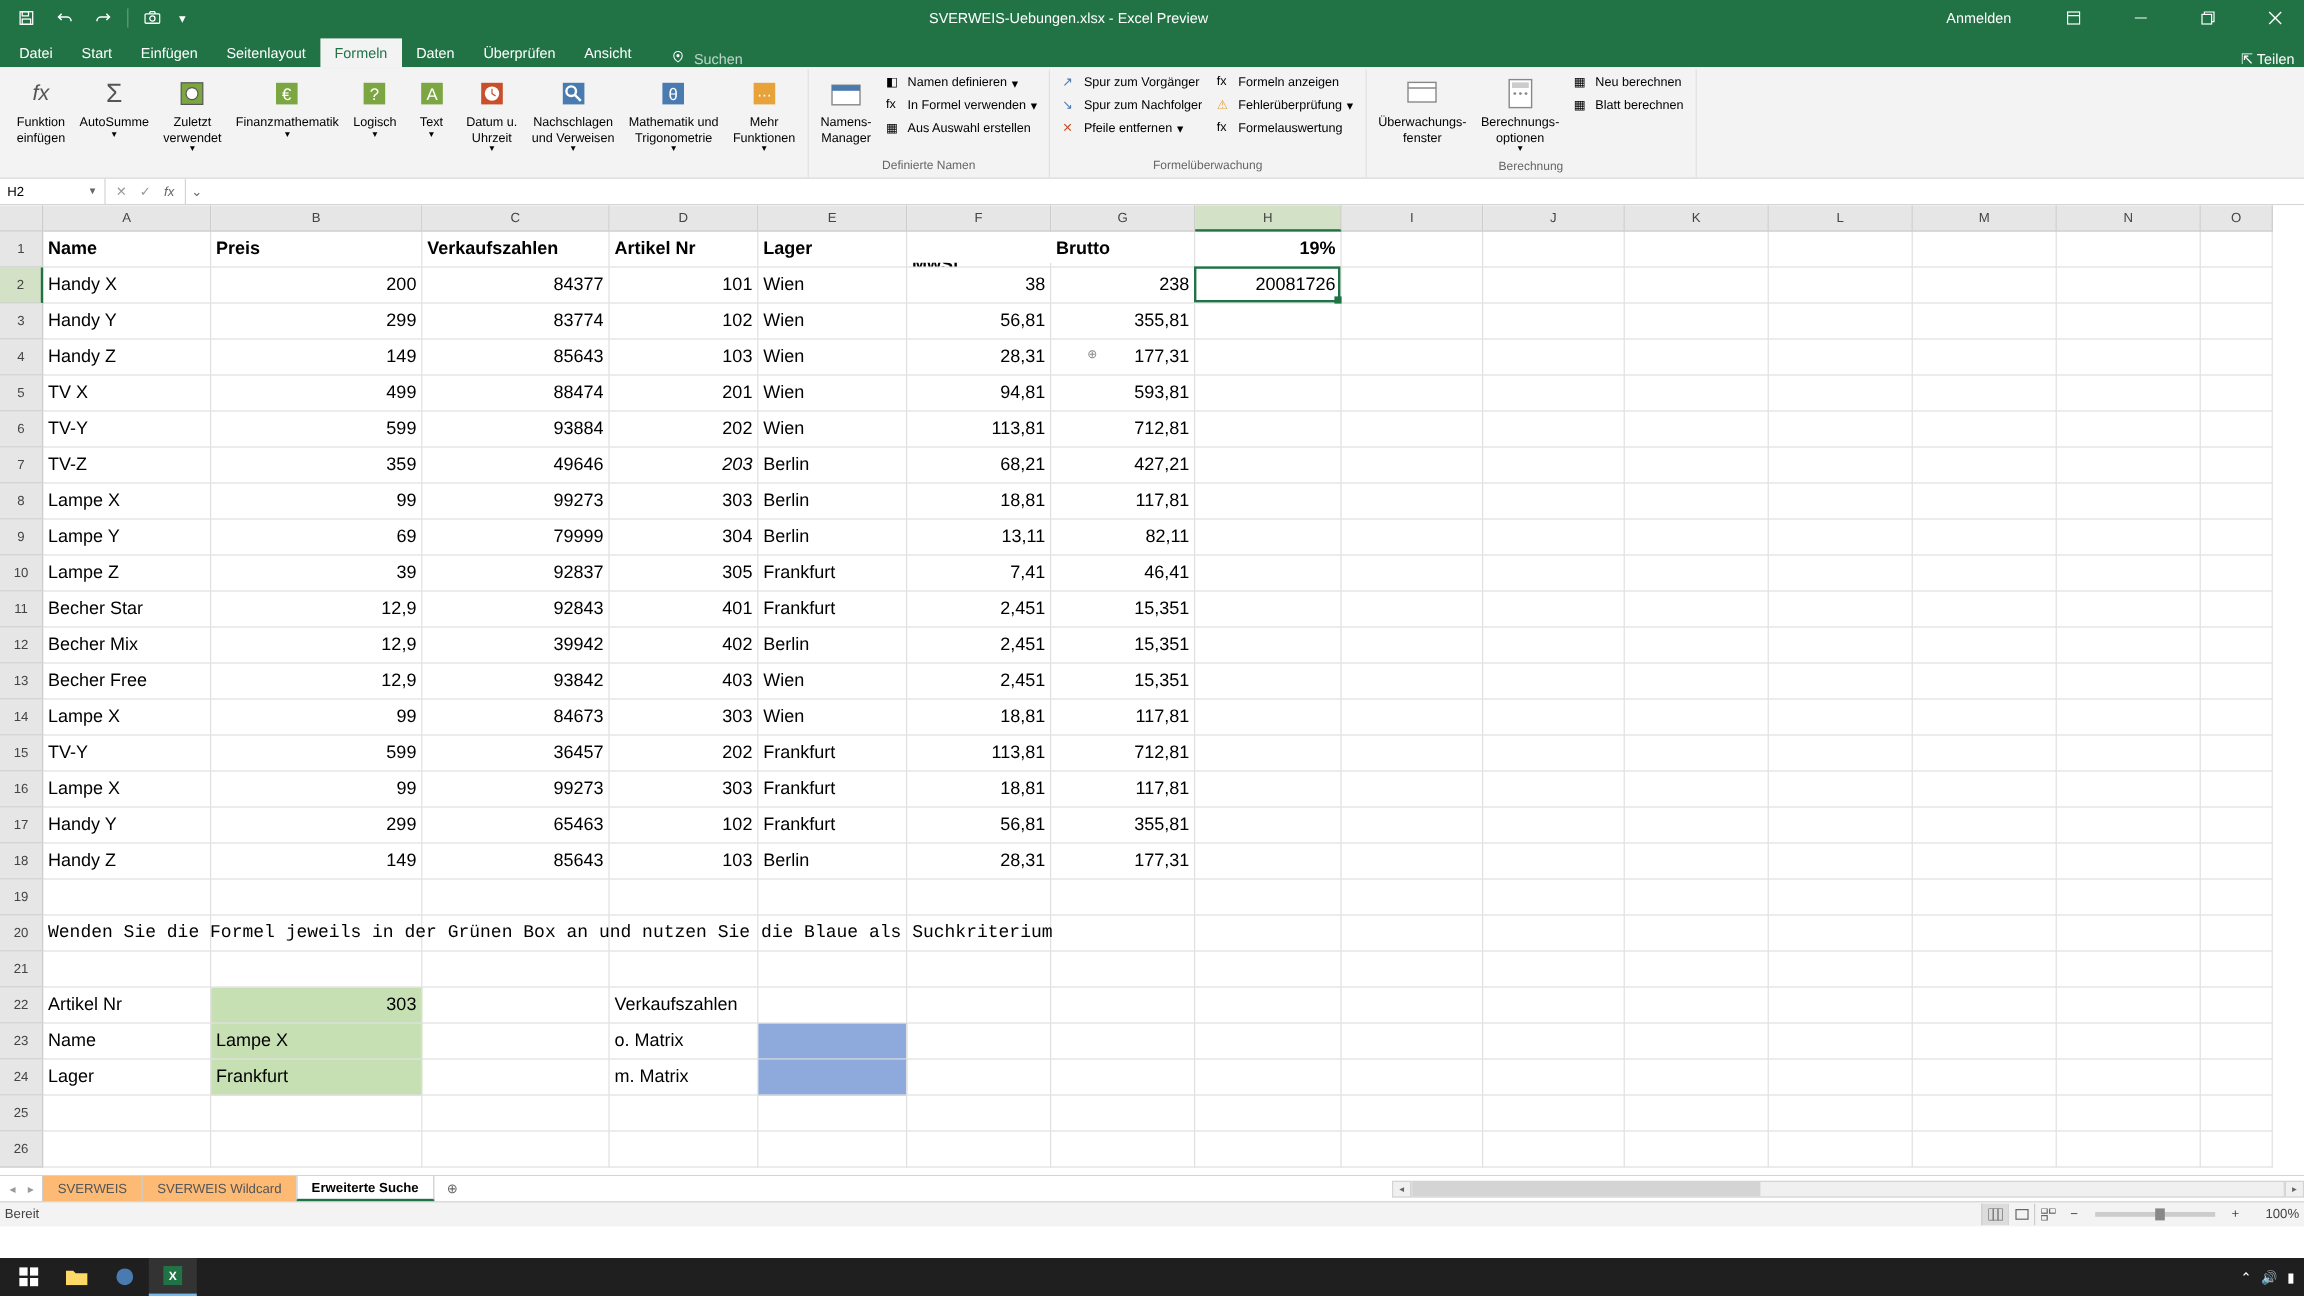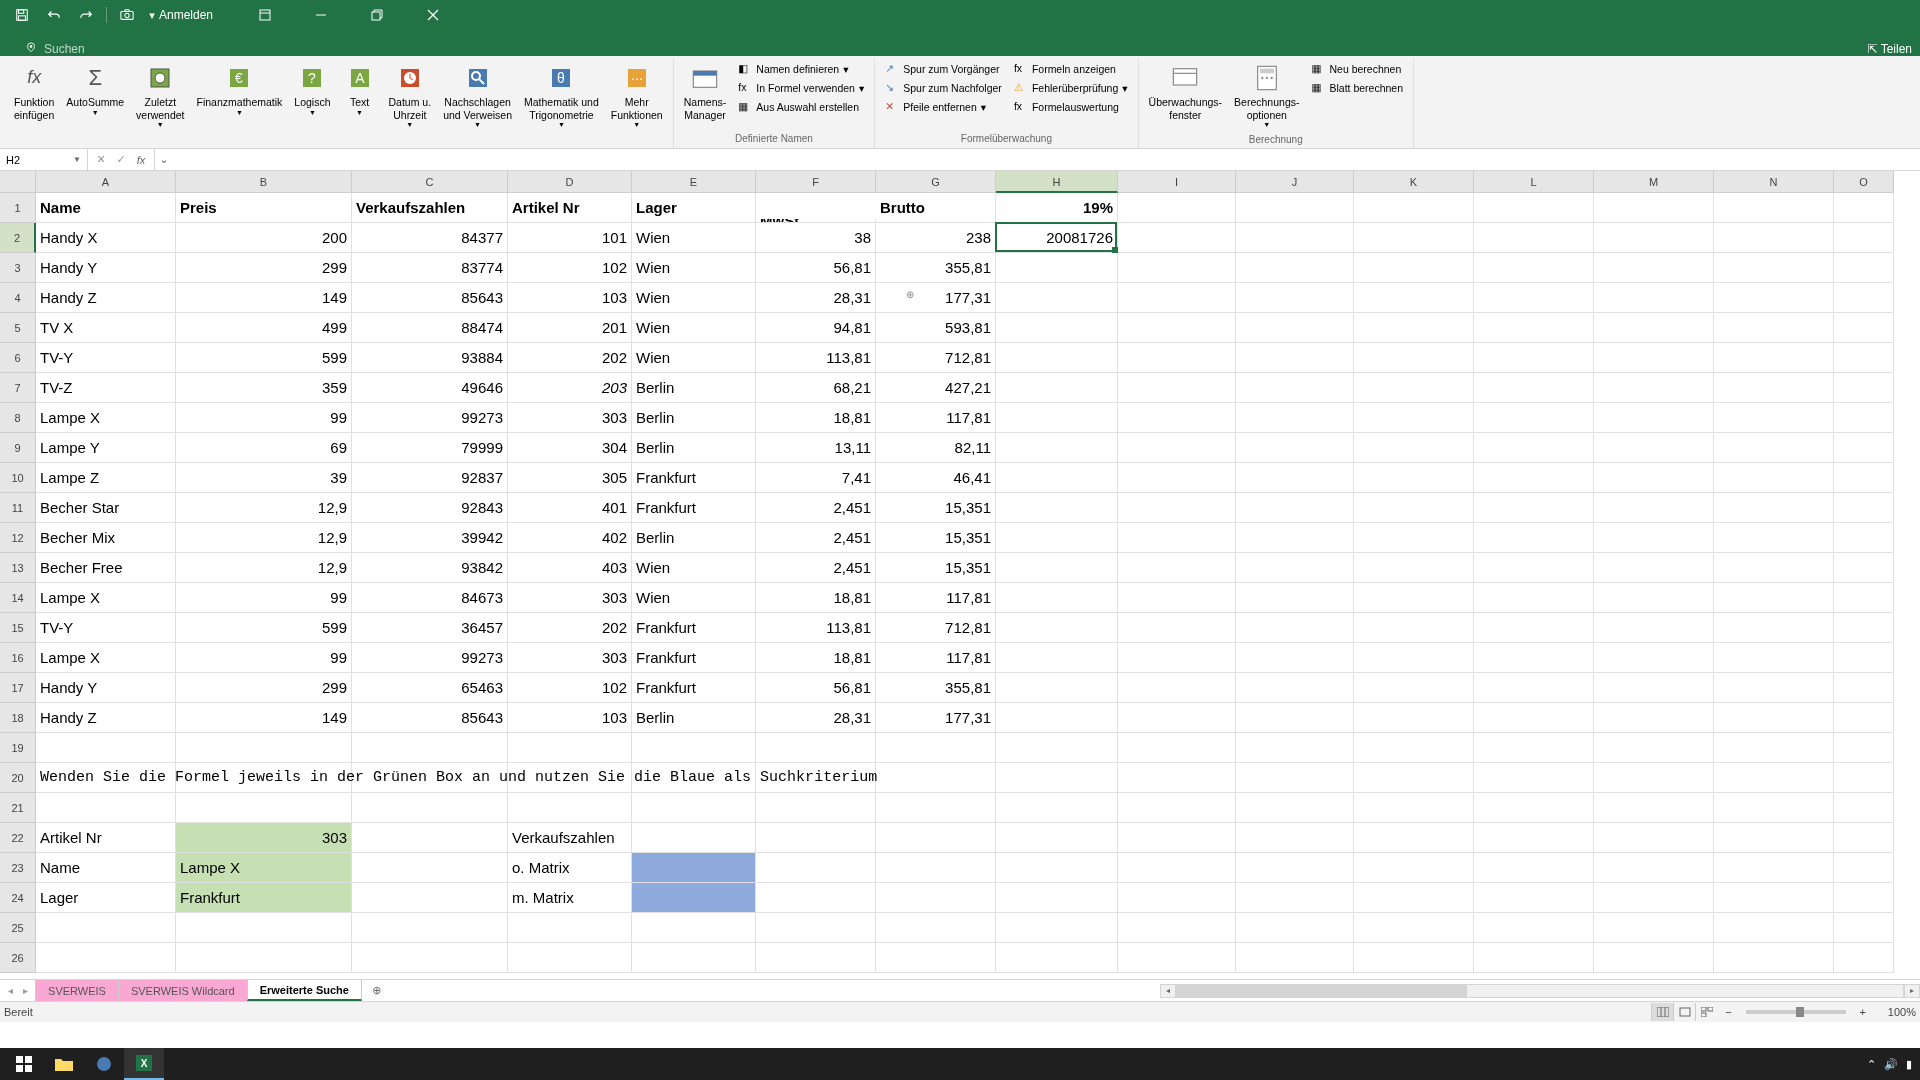--- a/index.html
+++ b/index.html
@@ -62,21 +62,21 @@
 .selection { position: absolute; border: 2px solid #217346; background: transparent; pointer-events: none; z-index: 5; }
 .selection .handle { position: absolute; right: -3px; bottom: -3px; width: 6px; height: 6px; background: #217346; }
 .cursor-hint { position: absolute; z-index: 6; font-size: 10px; }
 
 
 .sheet-tabs-bar { height: 22px; background: #fff; border-top: 1px solid #d4d4d4; display: flex; align-items: stretch; }
 .tab-nav { display: flex; align-items: center; padding: 0 8px; gap: 10px; color: #999; }
 .tab-nav span { cursor: pointer; font-size: 10px; }
 .sheet-tab { padding: 0 12px; display: flex; align-items: center; border-right: 1px solid #ccc; border-left: 1px solid #ccc; cursor: pointer; font-size: 11px; margin-left: -1px; }
 .sheet-tab.active { background: #fff; border-bottom: 2px solid #217346; font-weight: 600; }
-.sheet-tab:not(.active) { background: #f9a8d4; color: #555; }
+.sheet-tab:not(.active) { background: #fdba74; color: #555; }
 .add-sheet { width: 30px; display: flex; align-items: center; justify-content: center; color: #666; cursor: pointer; }
 .hscroll { margin-left: auto; flex: 0 0 760px; display: flex; align-items: center; }
 .hscroll-track { flex: 1; height: 14px; background: #f0f0f0; border: 1px solid #d4d4d4; position: relative; }
 .hscroll-thumb { position: absolute; left: 0; top: 0; height: 100%; width: 40%; background: #d4d4d4; }
 .scroll-btn { width: 16px; height: 14px; background: #f0f0f0; border: 1px solid #d4d4d4; display: flex; align-items: center; justify-content: center; font-size: 8px; color: #666; cursor: pointer; }
 
 
 .status-bar { height: 21px; background: #f3f3f3; border-top: 1px solid #d4d4d4; display: flex; align-items: center; padding: 0 4px; font-size: 11px; color: #444; }
 .status-right { margin-left: auto; display: flex; align-items: center; gap: 8px; }
 .view-btns { display: flex; }
@@ -116,20 +116,21 @@
     <div style="width:1px;height:16px;background:rgba(255,255,255,0.3);margin:0 2px"></div>
     <div class="qat-btn">
         <svg width="14" height="14" viewBox="0 0 16 16" fill="none" stroke="#fff" stroke-width="1.2">
           <rect x="1" y="4" width="14" height="9" rx="1"></rect>
           <circle cx="8" cy="8.5" r="2.5"></circle>
           <path d="M5 4l1-2h4l1 2"></path>
         </svg>
       </div>
     <div class="qat-btn" style="width:14px">▾</div>
   </div>
+  <div class="title">SVERWEIS-Uebungen.xlsx - Excel Preview</div>
   <div class="win-controls">
     <span style="font-size:12px;margin-right:16px;cursor:pointer">Anmelden</span>
     <div class="win-btn">
         <svg width="12" height="12" viewBox="0 0 12 12" fill="none" stroke="#fff">
           <rect x="1" y="1" width="10" height="10"></rect>
           <path d="M1 4h10"></path>
         </svg>
       </div>
     <div class="win-btn">
         <svg width="12" height="12" viewBox="0 0 12 12" stroke="#fff" stroke-width="1">
@@ -145,20 +146,30 @@
     <div class="win-btn">
         <svg width="12" height="12" viewBox="0 0 12 12" stroke="#fff" stroke-width="1.2">
           <line x1="1" y1="1" x2="11" y2="11"></line>
           <line x1="11" y1="1" x2="1" y2="11"></line>
         </svg>
       </div>
   </div>
 </div>
 
 <div class="ribbon-tabs">
+  <div id="tabs-container" style="display:flex">
+      <div class="ribbon-tab">Datei</div>
+      <div class="ribbon-tab">Start</div>
+      <div class="ribbon-tab">Einfügen</div>
+      <div class="ribbon-tab">Seitenlayout</div>
+      <div class="ribbon-tab active">Formeln</div>
+      <div class="ribbon-tab">Daten</div>
+      <div class="ribbon-tab">Überprüfen</div>
+      <div class="ribbon-tab">Ansicht</div>
+    </div>
   <div class="tell-me">
     <svg viewBox="0 0 16 16" fill="#fff">
         <path d="M8 1a4 4 0 014 4c0 3-4 6-4 6s-4-3-4-6a4 4 0 014-4z" fill="none" stroke="#fff"></path>
         <circle cx="8" cy="5" r="1.5" fill="#fff"></circle>
       </svg>
     <span>Suchen</span>
   </div>
   <div class="ribbon-right">
     <span>⇱ <span>Teilen</span></span>
   </div>

